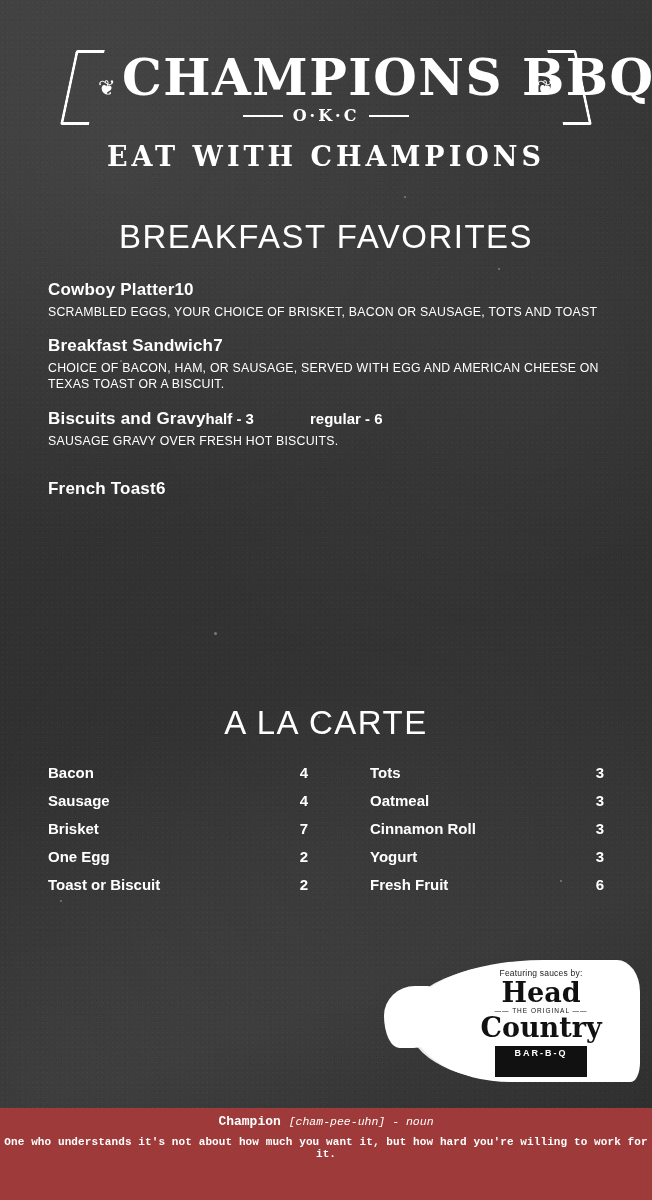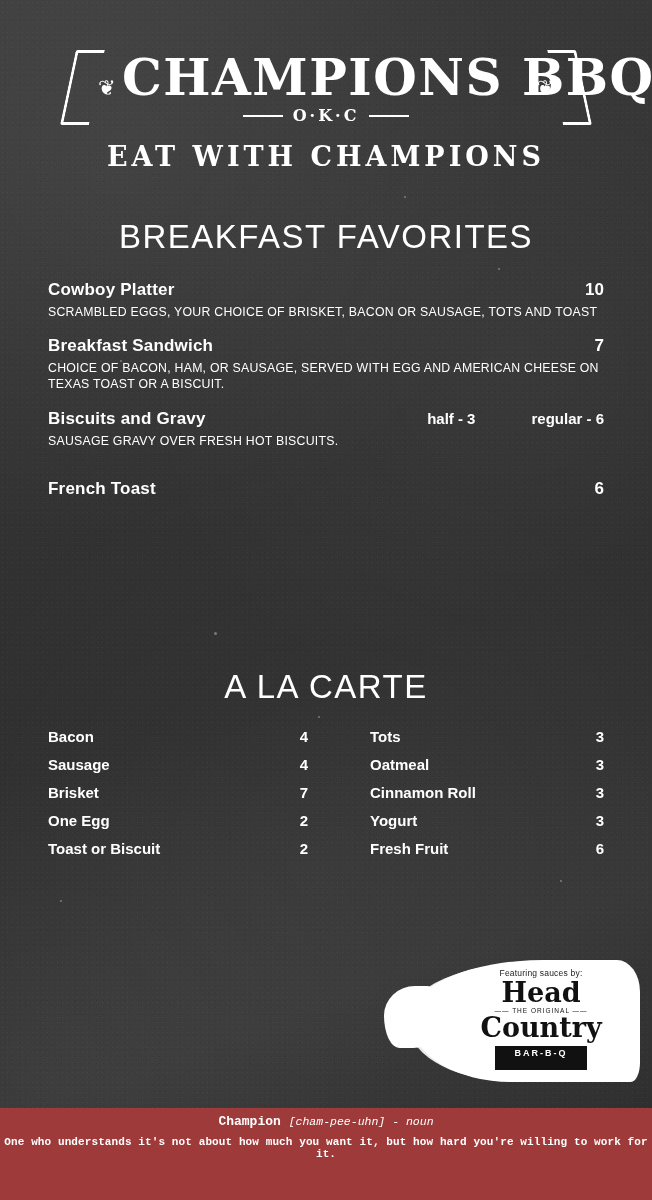--- a/index.html
+++ b/index.html
@@ -146,21 +146,20 @@
     left: 48px;
     right: 48px;
   }
   .items {
     margin-top: 24px;
   }
   .item { margin-bottom: 16px; }
   .item-row {
     display: flex;
     align-items: baseline;
-    justify-content: space-between;
   }
   .item-name {
     font-size: 17px;
     font-weight: bold;
     letter-spacing: 0.2px;
   }
   .item-price {
     font-size: 17px;
     font-weight: bold;
   }
@@ -175,21 +174,21 @@
     letter-spacing: 0.25px;
     line-height: 1.32;
     margin-top: 4px;
     max-width: 560px;
   }
   .item.no-desc .item-row { margin-bottom: 0; }
 
   
   .sec-alacarte {
     position: absolute;
-    top: 668px;
+    top: 704px;
     left: 48px;
     right: 48px;
   }
   .alc-cols {
     display: flex;
     margin-top: 22px;
   }
   .alc-col {
     width: 50%;
     padding-right: 18px;
@@ -260,21 +259,21 @@
     font-size: 27px;
     line-height: 0.98;
   }
   .sauce-bar {
     margin: 4px auto 0;
     width: 92px;
     background: #111;
     color: #fff;
     font-size: 9px;
     letter-spacing: 2px;
-    padding: 2px 0 12px;
+    padding: 2px 0 19px;
     font-weight: bold;
   }
 
   
   .footer {
     position: absolute;
     left: 0;
     right: 0;
     bottom: 0;
     height: 92px;

